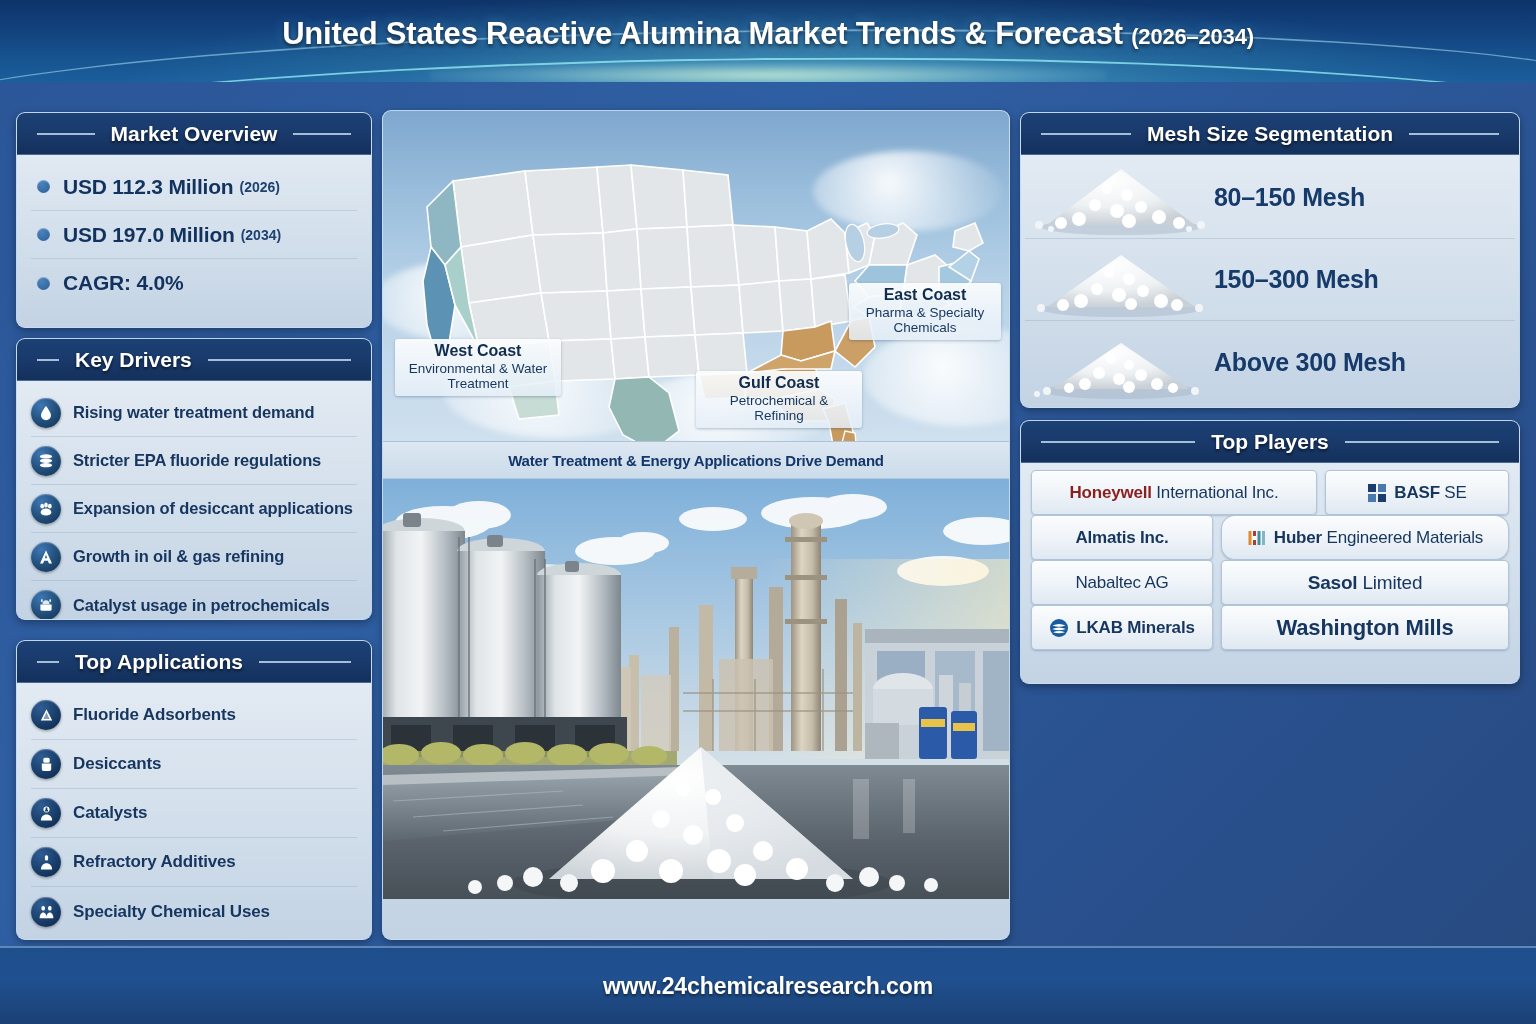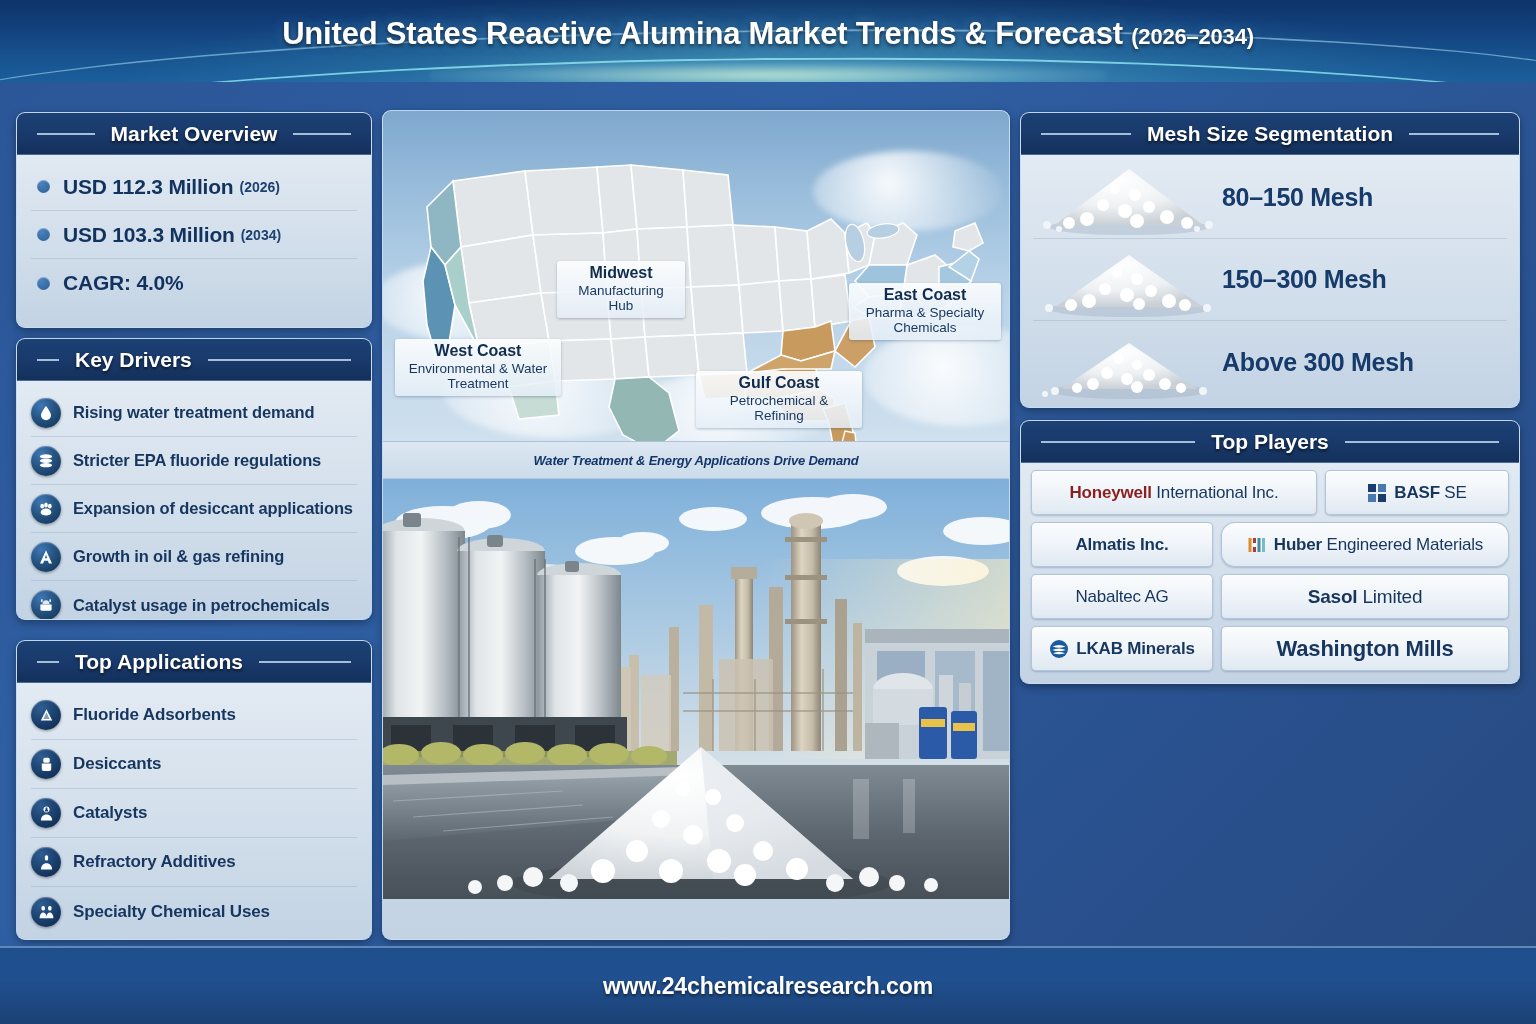--- a/index.html
+++ b/index.html
@@ -154,44 +154,44 @@
   .map-label .ml-s { font-size: 13.5px; color: #16365f; display: block; }
 
   .center-caption {
     height: 38px;
     background: linear-gradient(180deg, #dce7f2 0%, #ccdcea 100%);
     display: flex; align-items: center; justify-content: center;
     border-top: 1px solid rgba(140,170,200,0.5);
     border-bottom: 1px solid rgba(140,170,200,0.5);
   }
   .center-caption span {
-    font-size: 13px; font-weight: bold; font-style: italic; color: #14366a;
+    font-size: 15px; font-weight: bold; color: #14366a;
     letter-spacing: -0.2px;
   }
   .photo-area {
     position: relative; width: 100%; height: 420px; overflow: hidden;
     background: linear-gradient(180deg, #8cb4d8 0%, #a8c8e2 22%, #b8cddd 42%, #7e8a93 60%, #55606a 82%, #49525b 100%);
   }
 
   
   #mesh-size { left: 1020px; top: 112px; width: 500px; height: 296px; }
   .mesh-row {
     display: flex; align-items: center; height: 82px;
     border-bottom: 1px solid rgba(150,175,200,0.42);
     padding-left: 4px;
   }
   .mesh-row:last-child { border-bottom: none; }
   .mesh-pile { width: 185px; height: 74px; flex: 0 0 auto; position: relative; }
   .mesh-label { font-size: 25px; font-weight: bold; color: #163b6b; letter-spacing: -0.3px; }
-  #mesh-size .panel-body { padding: 2px 12px; }
+  #mesh-size .panel-body { padding: 2px 4px; }
 
   
   #top-players { left: 1020px; top: 420px; width: 500px; height: 264px; }
   #top-players .panel-body { padding: 7px 10px; }
-  .tp-grid { display: flex; flex-direction: column; gap: 7px; }
+  .tp-grid { display: flex; flex-direction: column; }
   .tp-line { display: flex; gap: 8px; }
   .tp-cell {
     height: 45px; border-radius: 5px;
     background: linear-gradient(180deg, #fbfcfd 0%, #f1f5f9 45%, #dfe8f1 100%);
     border: 1px solid rgba(168,192,216,0.9);
     box-shadow: 0 1px 2px rgba(30,60,95,0.26), inset 0 1px 0 rgba(255,255,255,0.85);
     display: flex; align-items: center; justify-content: center;
     gap: 7px; padding: 0 8px; overflow: hidden;
   }
   .tp-name { font-size: 17px; color: #16365f; white-space: nowrap; letter-spacing: -0.2px; }
@@ -222,21 +222,21 @@
     <div class="rule right"></div>
   </div>
   <div class="panel-body">
     <div class="mo-row">
       <div class="mo-dot"></div>
       <div class="mo-main">USD 112.3 Million</div>
       <div class="mo-sub">(2026)</div>
     </div>
     <div class="mo-row">
       <div class="mo-dot"></div>
-      <div class="mo-main">USD 103.3 Million</div>
+      <div class="mo-main">USD 197.0 Million</div>
       <div class="mo-sub">(2034)</div>
     </div>
     <div class="mo-row">
       <div class="mo-dot"></div>
       <div class="mo-main">CAGR: 4.0%</div>
     </div>
   </div>
 </div>
 
 <div class="panel" id="key-drivers">
@@ -435,24 +435,20 @@
           <ellipse cx="472" cy="128" rx="9" ry="19" transform="rotate(-12 472 128)"></ellipse>
           <ellipse cx="500" cy="116" rx="16" ry="7" transform="rotate(-8 500 116)"></ellipse>
         </g>
 
         <path fill="#e3e6e8" stroke="#ffffff" stroke-width="1.6" d="M572,116 L592,108 L600,128 L586,136 L570,132 Z"></path>
 
         <path fill="#c99a5e" stroke="#ffffff" stroke-width="1.4" d="M462,316 L472,318 L474,338 L464,344 L458,332 Z"></path>
       </g>
     </svg>
 
-    <div class="map-label" style="left:174px; top:150px; width:128px;">
-      <span class="ml-t">Midwest</span>
-      <span class="ml-s">Manufacturing Hub</span>
-    </div>
     <div class="map-label" style="left:12px; top:228px; width:166px;">
       <span class="ml-t">West Coast</span>
       <span class="ml-s">Environmental &amp; Water Treatment</span>
     </div>
     <div class="map-label" style="left:313px; top:260px; width:166px;">
       <span class="ml-t">Gulf Coast</span>
       <span class="ml-s">Petrochemical &amp; Refining</span>
     </div>
     <div class="map-label" style="left:466px; top:172px; width:152px;">
       <span class="ml-t">East Coast</span>

